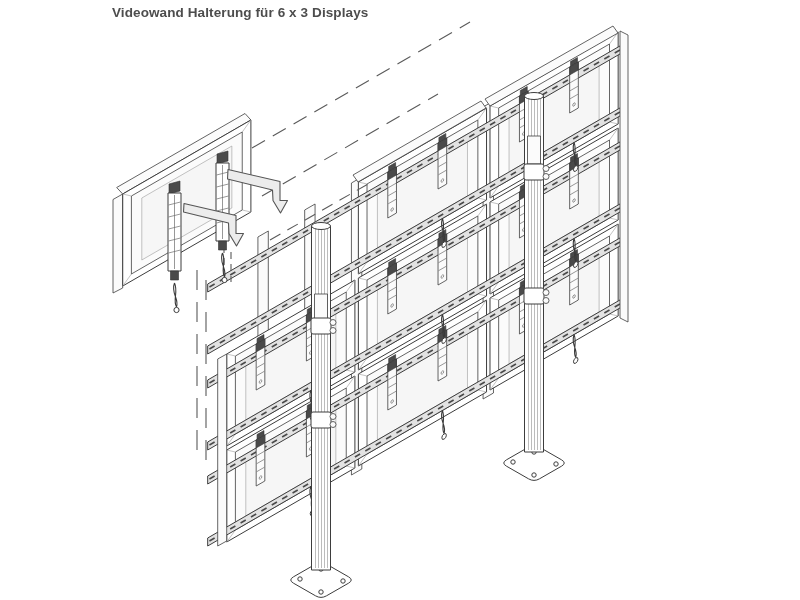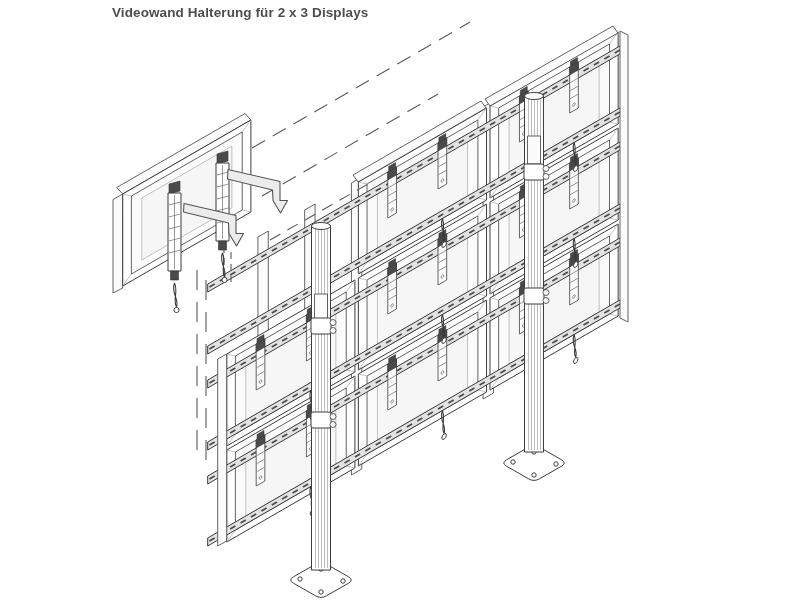--- a/index.html
+++ b/index.html
@@ -21,21 +21,21 @@
   .dash{stroke:#5a5a5a;stroke-width:1.1;fill:none;}
   .arrow{fill:#ececec;stroke:#555555;stroke-width:1.1;stroke-linejoin:round;}
   .cord{stroke:#3a3a3a;stroke-width:1.1;fill:none;}
   .groove{stroke:#8f8f8f;stroke-width:.6;}
 </style>
 </head>
 <body>
 
 <div class="stage">
 
-  <div class="title">Videowand Halterung für 2 x 3 Displays</div>
+  <div class="title">Videowand Halterung für 6 x 3 Displays</div>
 
   <svg width="800" height="600" viewBox="0 0 800 600">
 
     <defs>
 
       <g id="disp">
         <rect x="2" y="1" width="148" height="92" class="fw"></rect>
         <rect x="12" y="8" width="128" height="78" class="fl"></rect>
         <rect x="24" y="16" width="104" height="62" class="fi"></rect>
         <path class="thin" d="M2,1 L12,8 M150,1 L140,8 M2,93 L12,86 M150,93 L140,86"></path>

